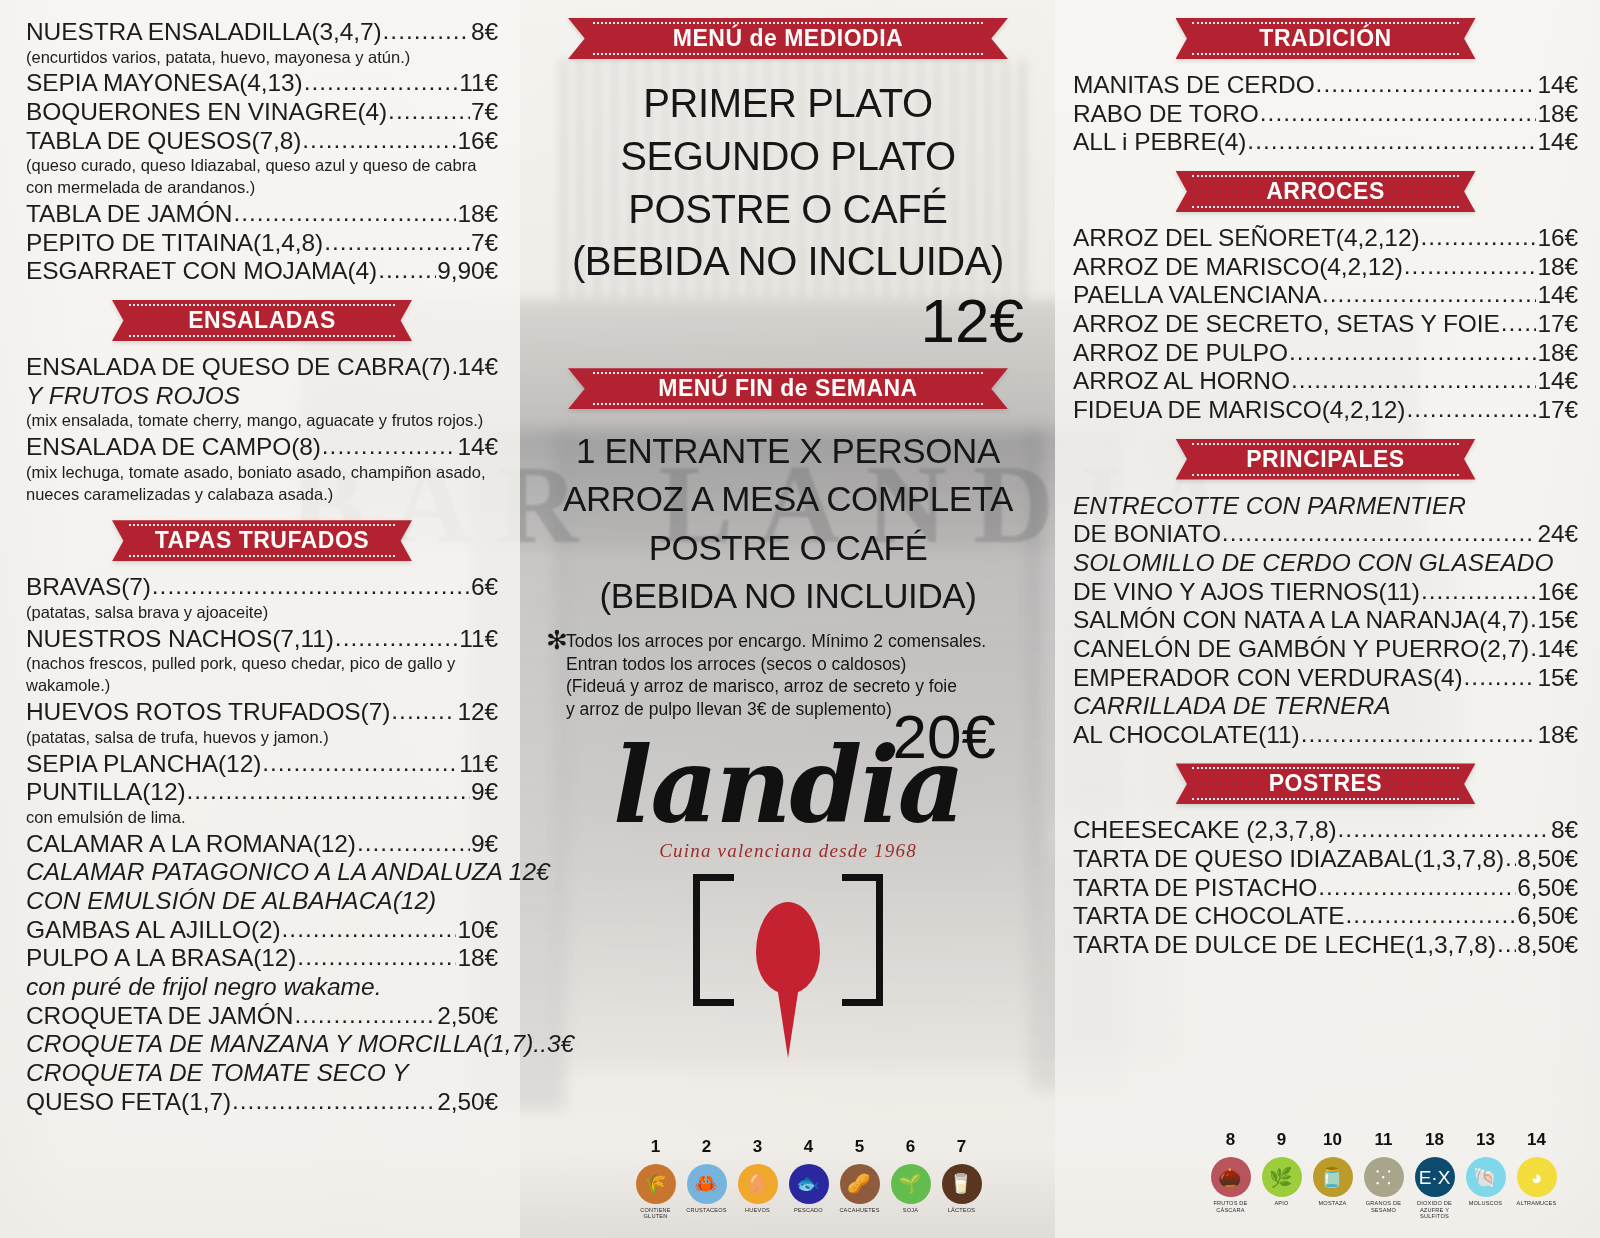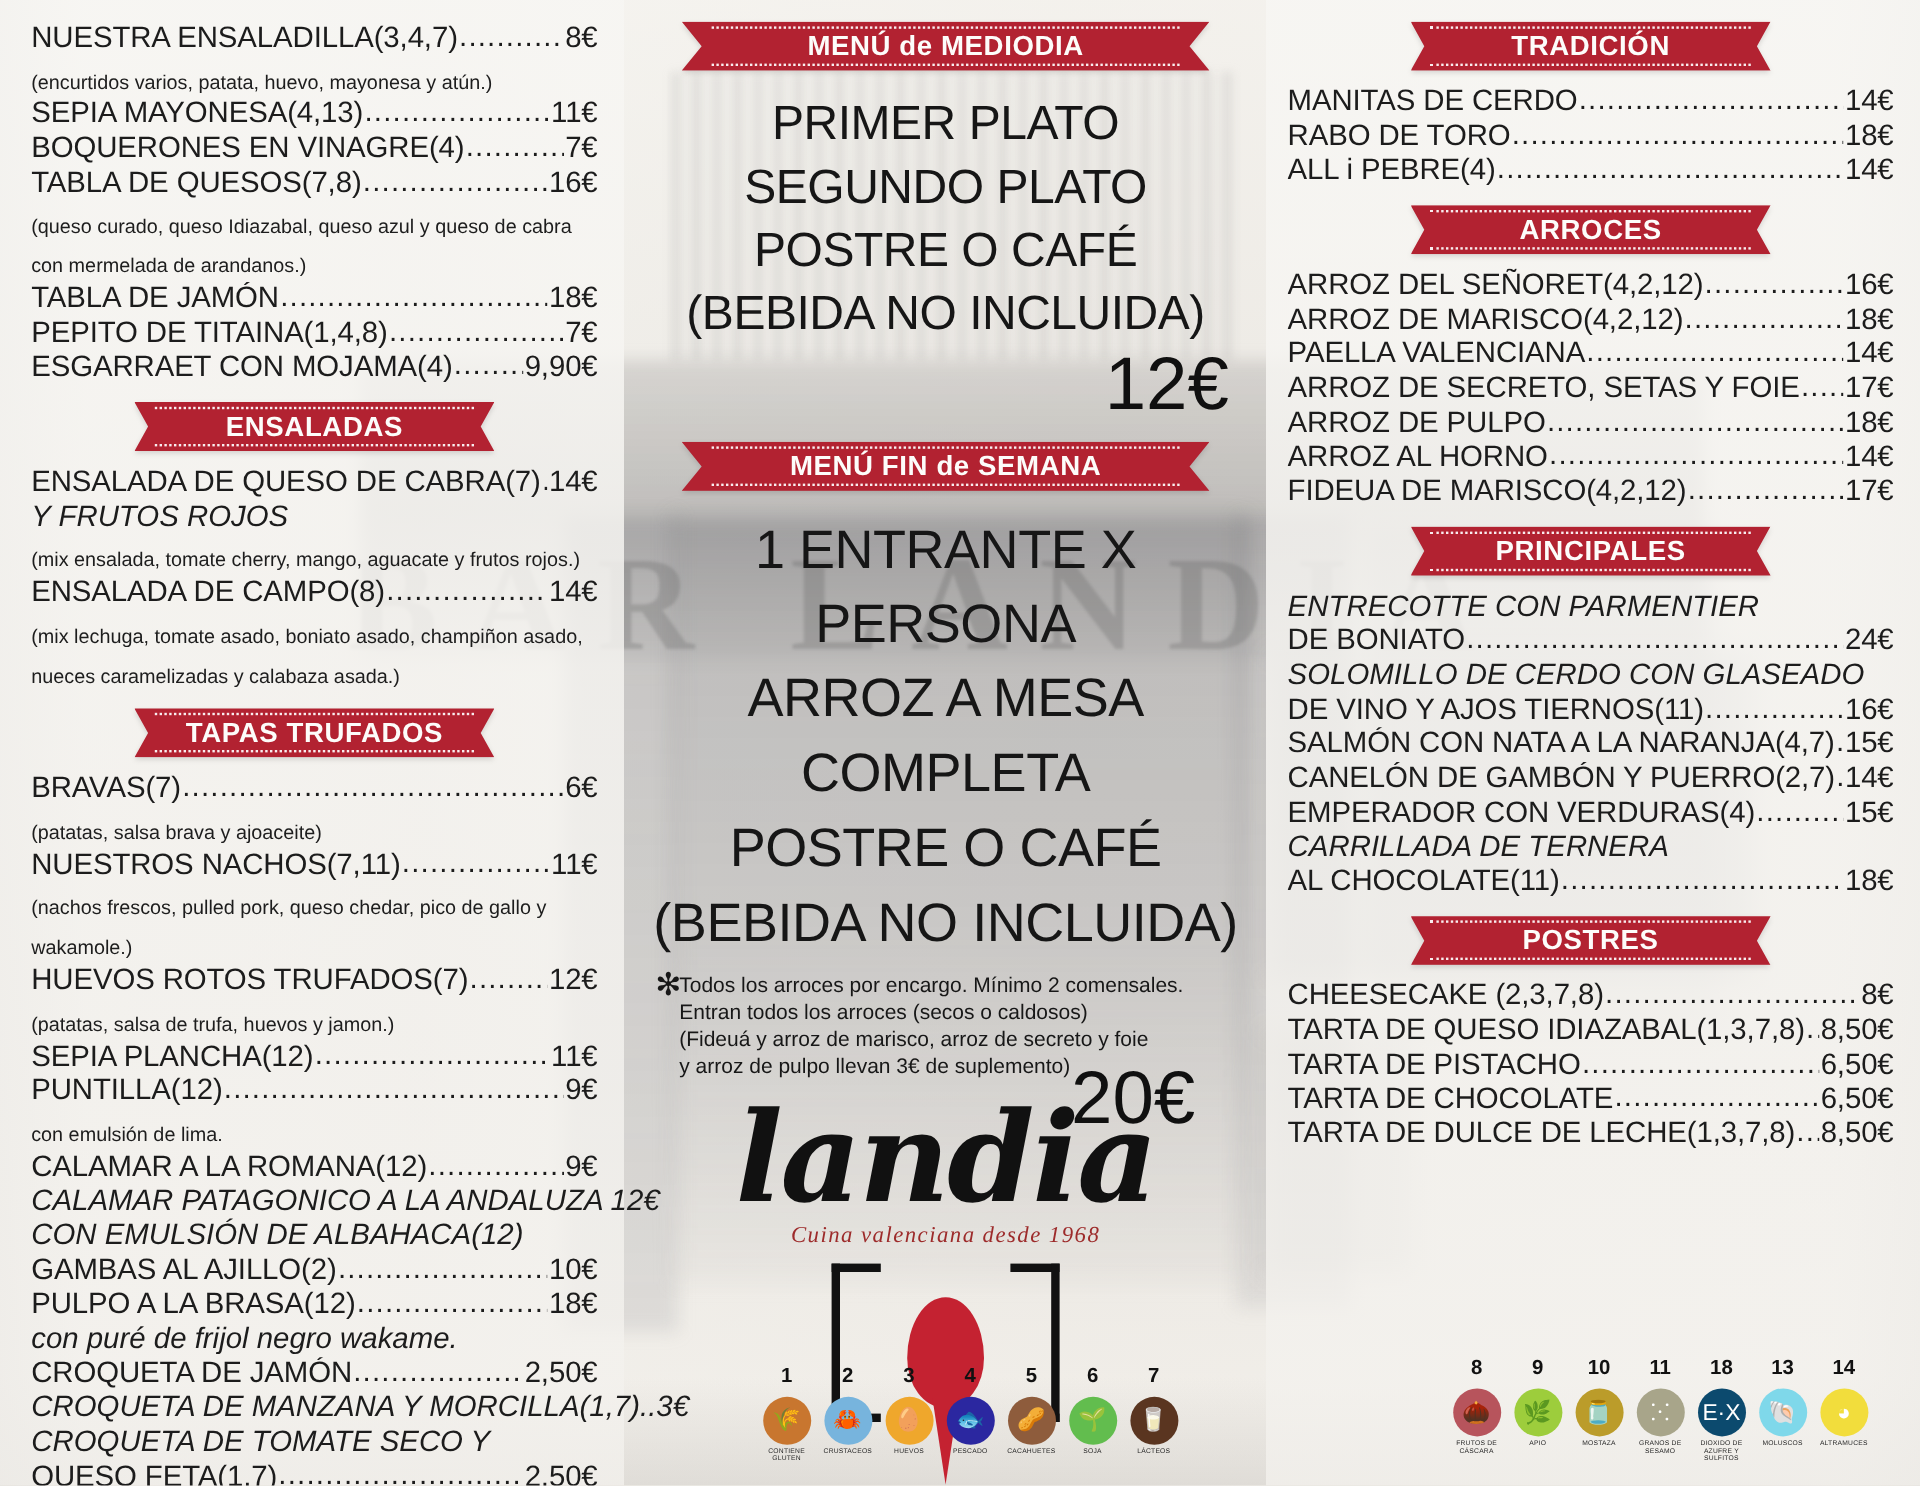--- a/index.html
+++ b/index.html
@@ -174,41 +174,41 @@
     font-size: 24.5px;
     letter-spacing: 1px;
     transform: translateY(-1px);
   }
   .item .pr { flex: 0 0 auto; }
 
   .desc {
     font-size: 16.5px;
     line-height: 1.2;
     color: #1d1d1d;
-    margin: 13px 0 2px 0;
+    margin: 1px 0 2px 0;
   }
 
   .plain {
     font-size: 24.5px;
     line-height: 1.17;
     color: #1c1c1c;
     white-space: nowrap;
     font-style: italic;
   }
 
   
   .center-lines {
     text-align: center;
     color: #161616;
     font-size: 40px;
     line-height: 1.32;
     letter-spacing: -.4px;
     margin-top: 18px;
   }
-  .center-lines.small { font-size: 45px; line-height: 1.38; }
+  .center-lines.small { font-size: 35px; line-height: 1.38; }
   .big-price {
     text-align: right;
     font-size: 62px;
     line-height: 1;
     color: #101010;
     padding-right: 14px;
     margin-top: 2px;
   }
   .footnote {
     font-size: 17.5px;

